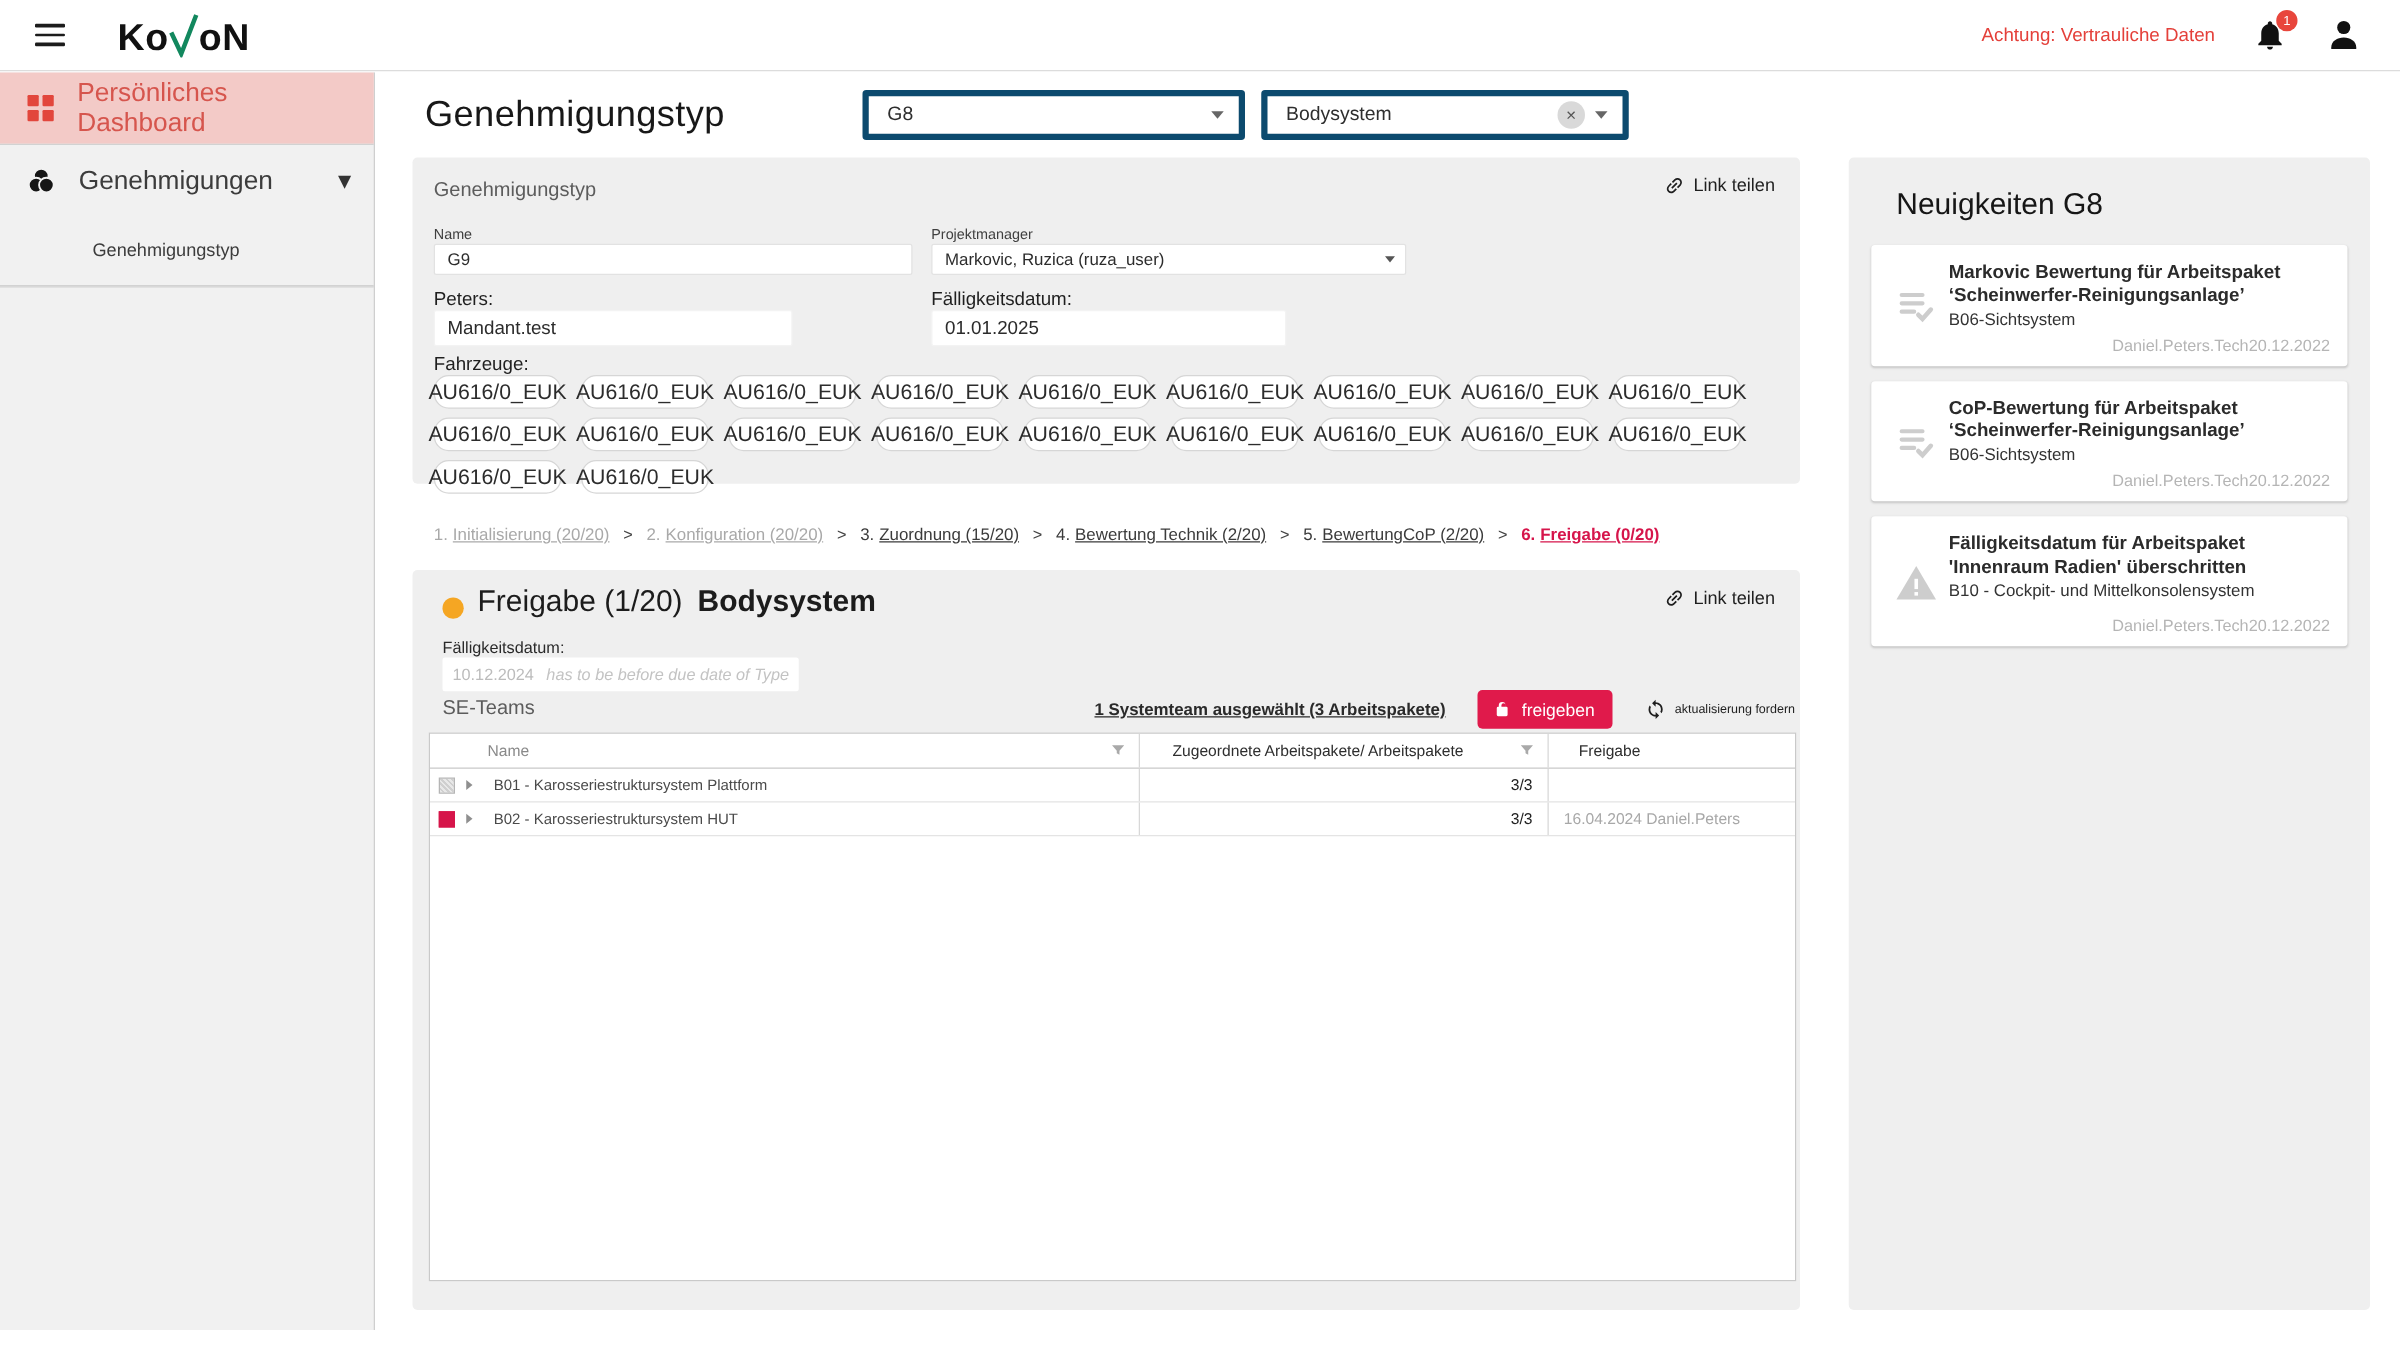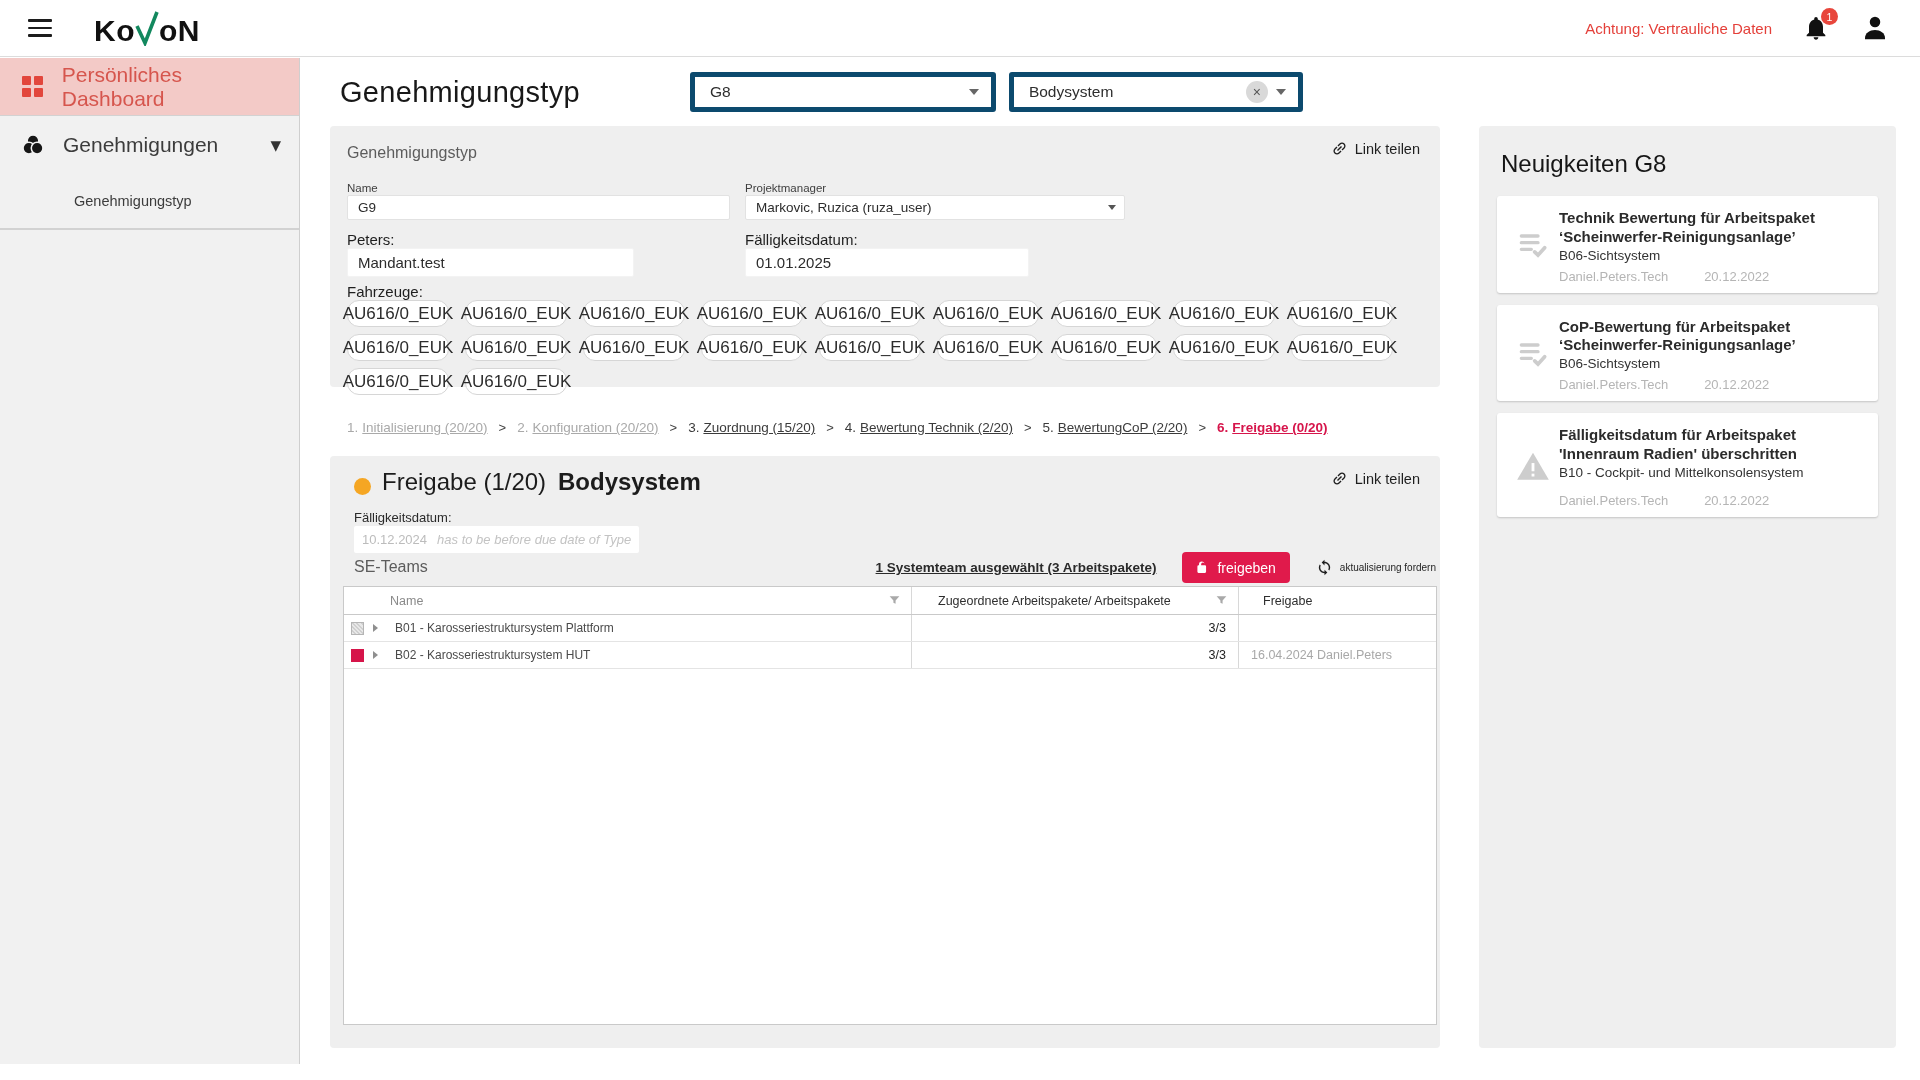--- a/index.html
+++ b/index.html
@@ -117,29 +117,29 @@
   .marker.red { background:#d6154a; border-color:#d6154a; }
   .expand { width:0; height:0; border-top:4px solid transparent; border-bottom:4px solid transparent;
             border-left:5px solid #8f8f8f; margin-left:9px; cursor:pointer; }
   .row-name { margin-left:17px; font-size:12px; color:#4a4a4a; }
   .row-pkg { margin-left:auto; margin-right:12px; font-size:12.5px; color:#222; }
   .row-rel { margin-left:12px; font-size:12.5px; color:#a8a8a8; }
 
   
   .news-panel { position:absolute; left:1179px; top:68px; width:417px; height:922px; background:#efefef;
                 border-radius:4px; padding:20px 18px; }
-  .news-title { font-size:24px; color:#161616; margin:4px 0 18px 4px; }
+  .news-title { font-size:24px; color:#161616; margin:4px 0 18px 20px; }
   .news-card { background:#fff; border-radius:3px; box-shadow:0 1px 2px rgba(0,0,0,.18);
                display:flex; padding:13px 14px 9px 10px; margin-bottom:12px; min-height:89px; }
   .news-ic { width:52px; display:flex; align-items:center; justify-content:center; flex:none; }
   .news-body { flex:1; display:flex; flex-direction:column; }
   .news-h { font-size:15px; font-weight:bold; color:#2b2b2b; line-height:1.25; }
   .news-s { font-size:13.5px; color:#333; margin-top:1px; }
-  .news-f { display:flex; justify-content:flex-start; margin-top:auto; padding-top:6px;
-            font-size:13px; color:#b5b5b5;gap:36px; }
+  .news-f { display:flex; justify-content:flex-end; margin-top:auto; padding-top:6px;
+            font-size:13px; color:#b5b5b5; }
   .icon-btn { cursor:pointer; display:flex; }
 </style>
 </head>
 <body>
 
 <div class="topbar">
   <div class="burger">
       <span></span>
       <span></span>
       <span></span>
@@ -386,21 +386,21 @@
     <div class="news-title">Neuigkeiten G8</div>
 
     <div class="news-card">
       <div class="news-ic">
         <svg width="40" height="40" viewBox="0 0 24 24" fill="none" stroke="#cdcdcd" stroke-width="2" stroke-linecap="round">
           <path d="M5 6h10M5 10h10M5 14h6"></path>
             <path d="M13 15.5l2 2 4-4.5" stroke-width="2.2"></path>
         </svg>
       </div>
       <div class="news-body">
-        <div class="news-h">Technik Bewertung für Arbeitspaket ‘Scheinwerfer-Reinigungsanlage’</div>
+        <div class="news-h">Markovic Bewertung für Arbeitspaket ‘Scheinwerfer-Reinigungsanlage’</div>
         <div class="news-s">B06-Sichtsystem</div>
         <div class="news-f">
           <span>Daniel.Peters.Tech</span>
           <span>20.12.2022</span>
         </div>
       </div>
     </div>
 
     <div class="news-card">
       <div class="news-ic">

